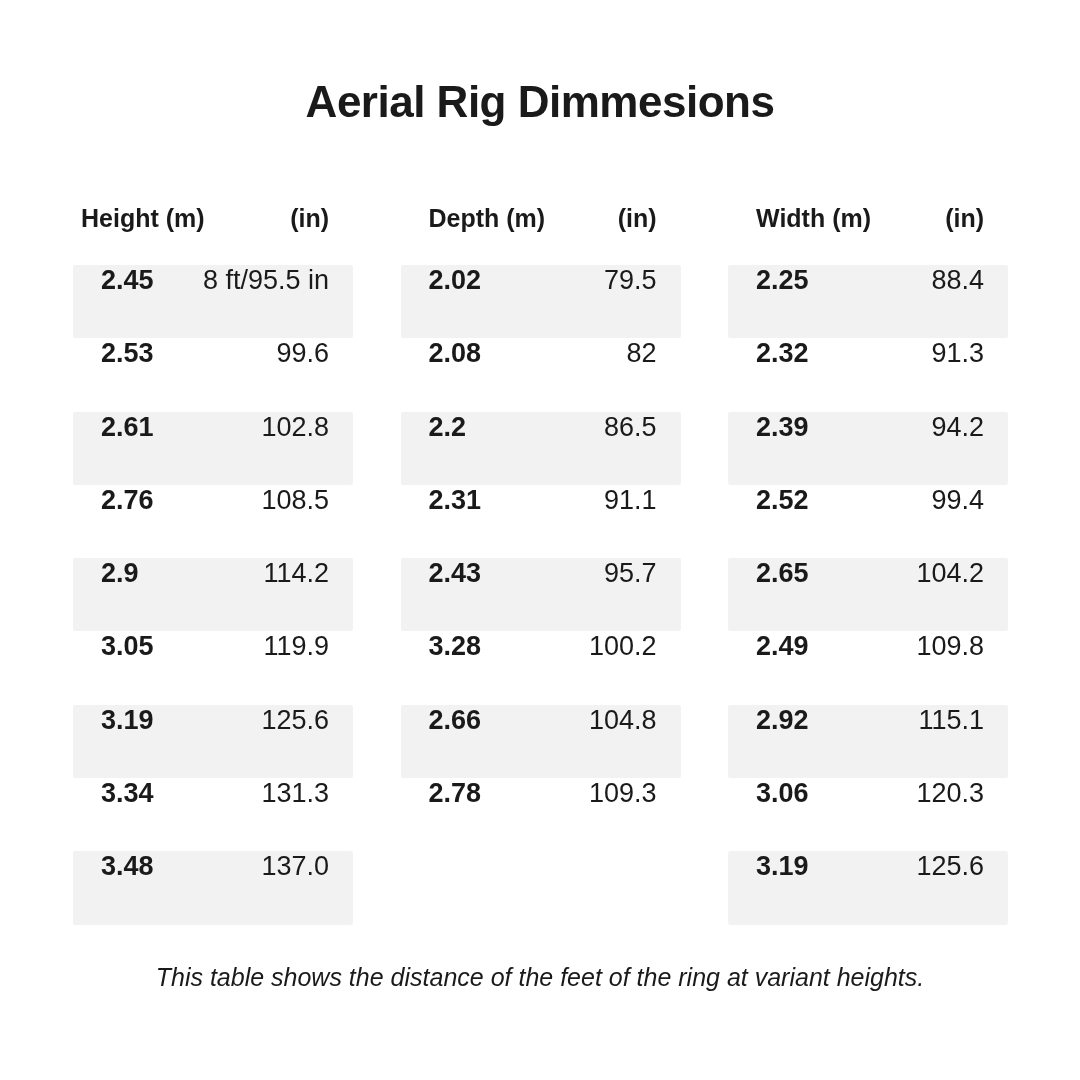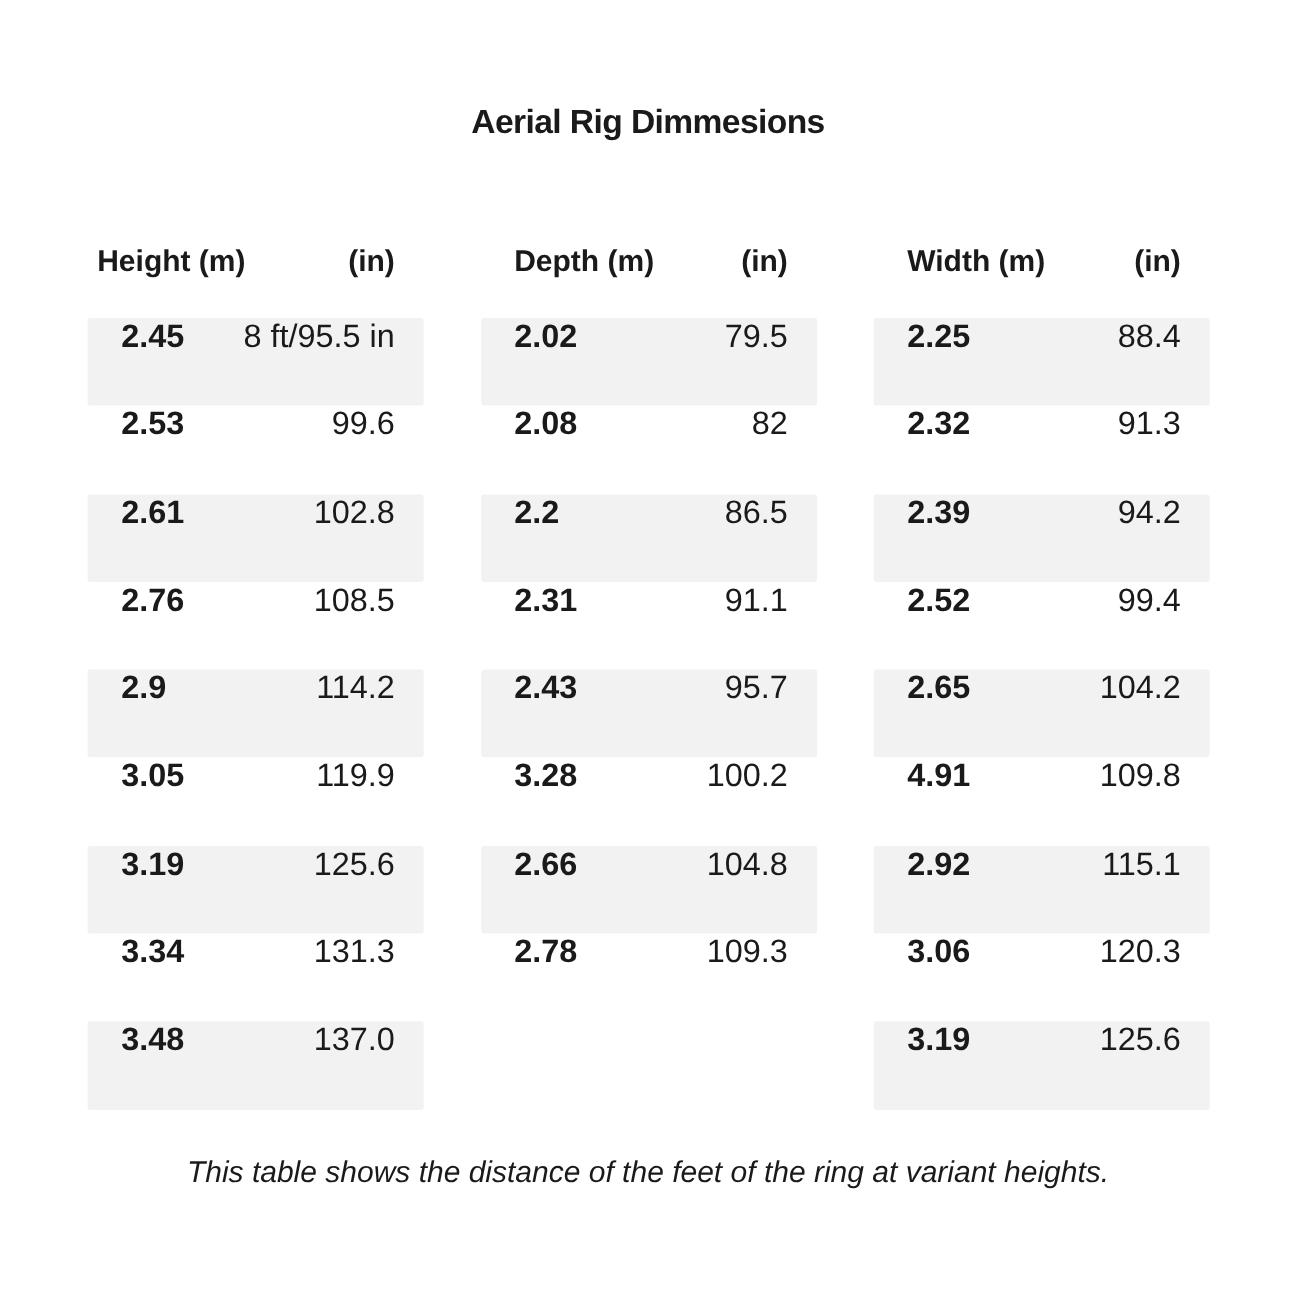--- a/index.html
+++ b/index.html
@@ -9,21 +9,21 @@
     background: #ffffff;
     color: #1a1a1a;
     font-family: "Liberation Sans", sans-serif;
     overflow: hidden;
   }
   .page-title {
     margin: 0;
     padding-top: 76px;
     height: 128px;
     text-align: center;
-    font-size: 28px;
+    font-size: 44px;
     line-height: 52px;
     font-weight: bold;
     letter-spacing: -0.5px;
   }
   .table-wrap {
     display: flex;
     justify-content: space-between;
     padding: 0 72px 0 73px;
     margin-top: 54px;
   }
@@ -169,21 +169,21 @@
         </div>
         <div class="row">
           <span class="cell-m">2.52</span>
           <span class="cell-in">99.4</span>
         </div>
         <div class="row">
           <span class="cell-m">2.65</span>
           <span class="cell-in">104.2</span>
         </div>
         <div class="row">
-          <span class="cell-m">4.91</span>
+          <span class="cell-m">2.49</span>
           <span class="cell-in">109.8</span>
         </div>
         <div class="row">
           <span class="cell-m">2.92</span>
           <span class="cell-in">115.1</span>
         </div>
         <div class="row">
           <span class="cell-m">3.06</span>
           <span class="cell-in">120.3</span>
         </div>

